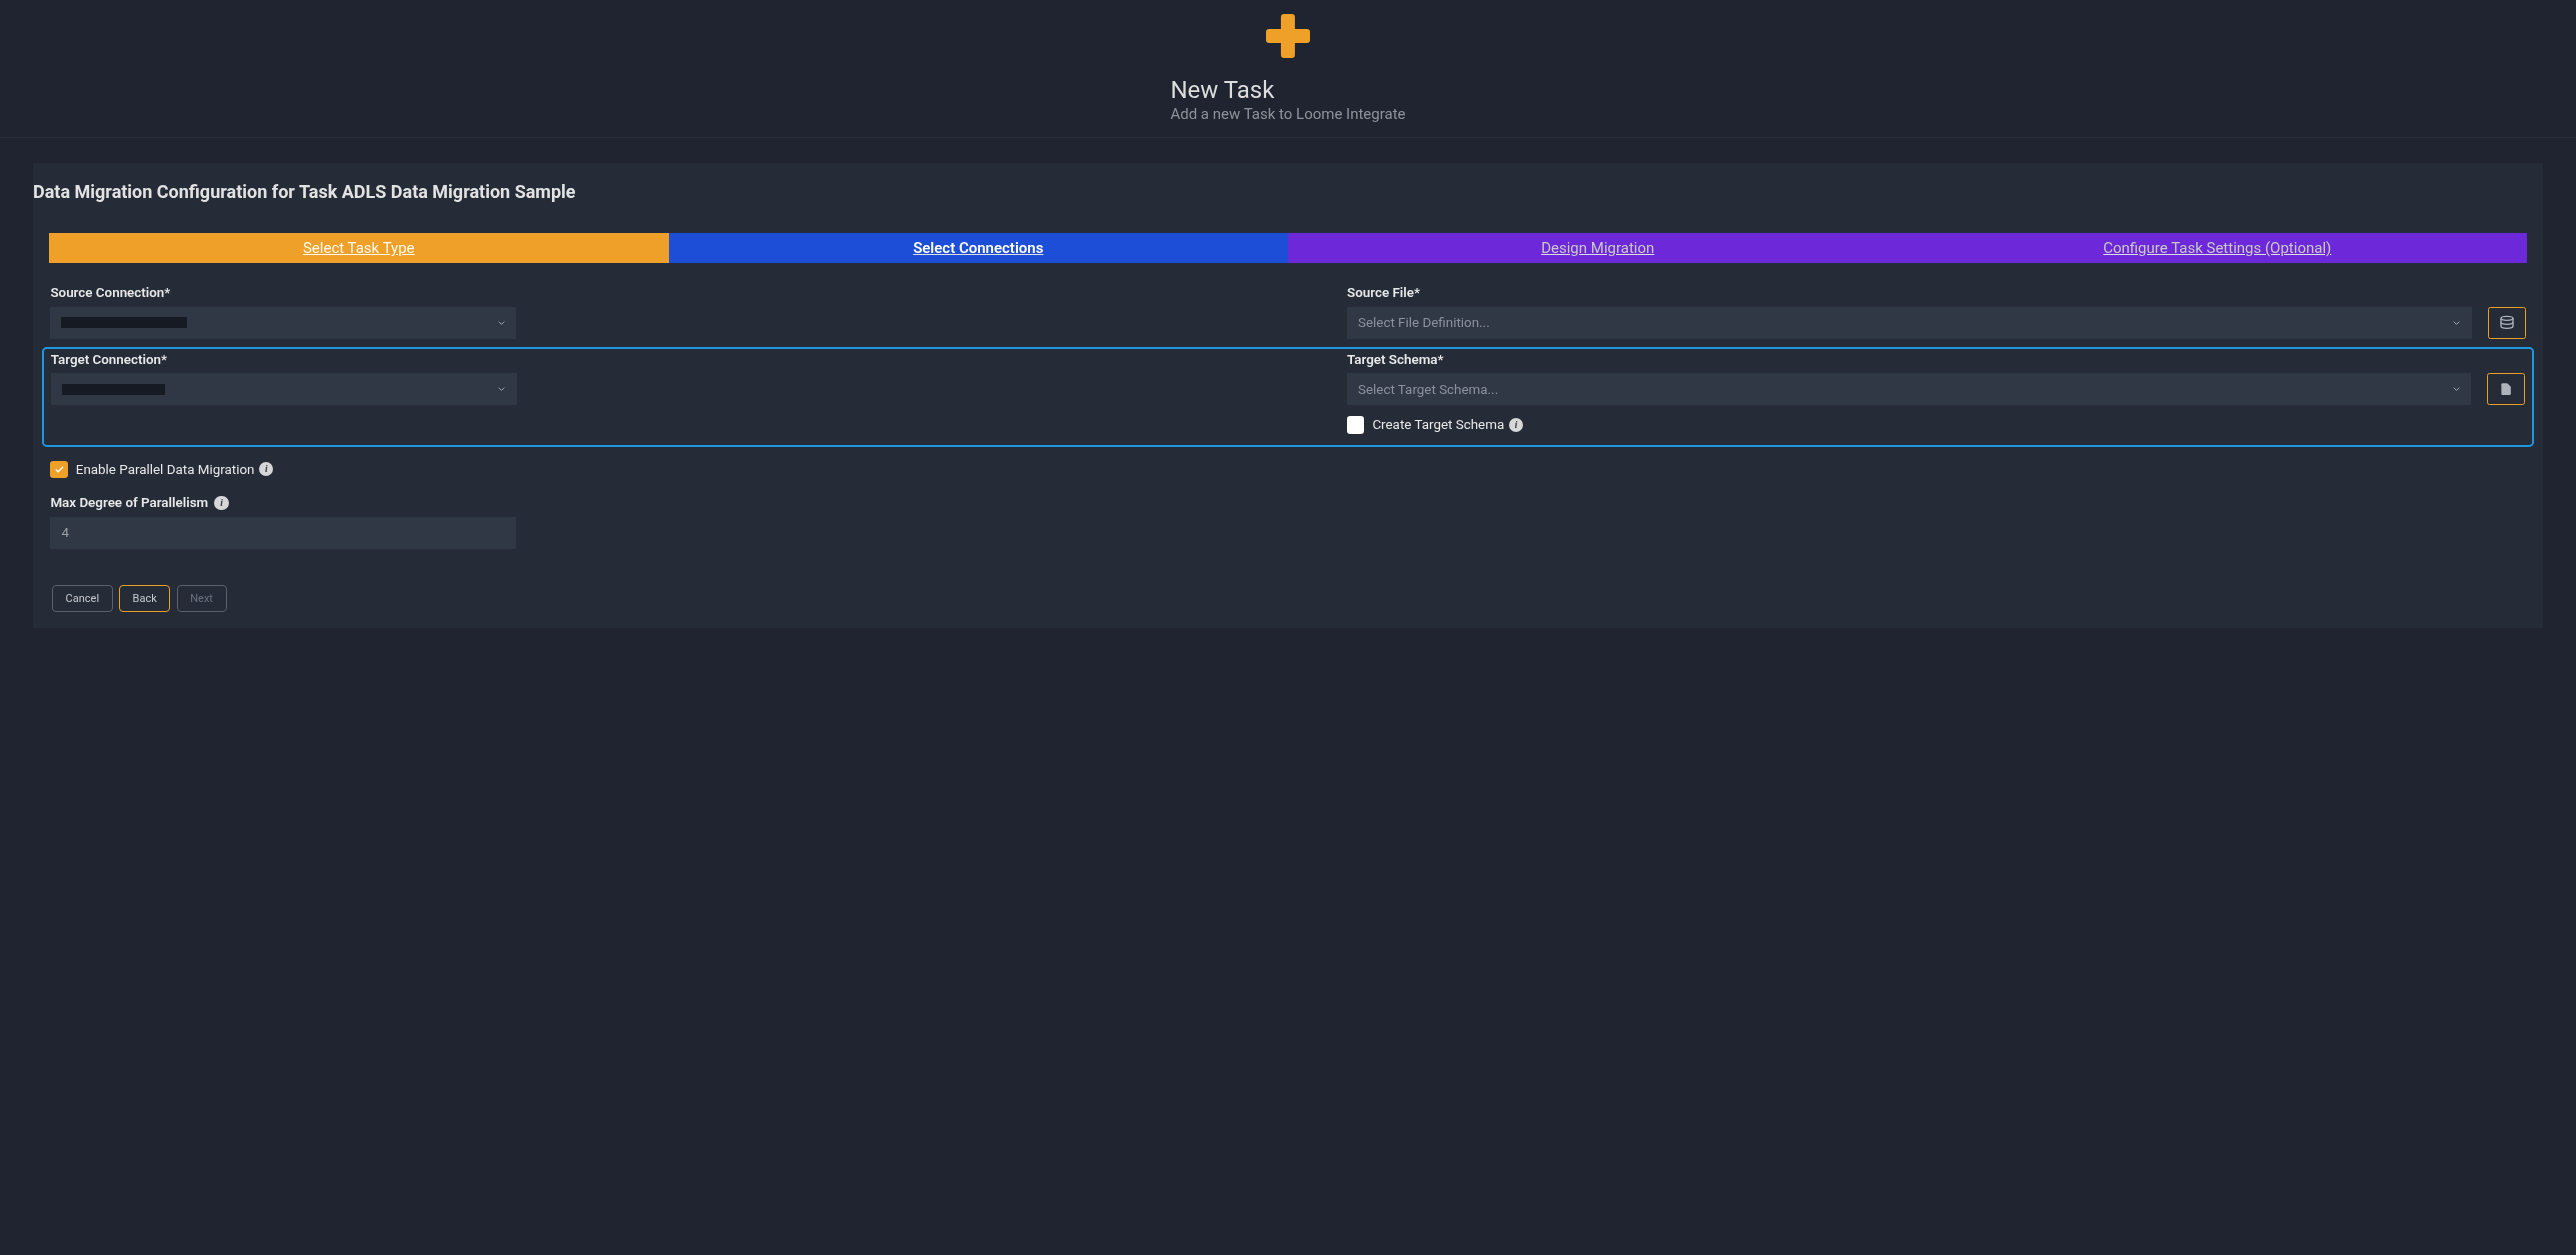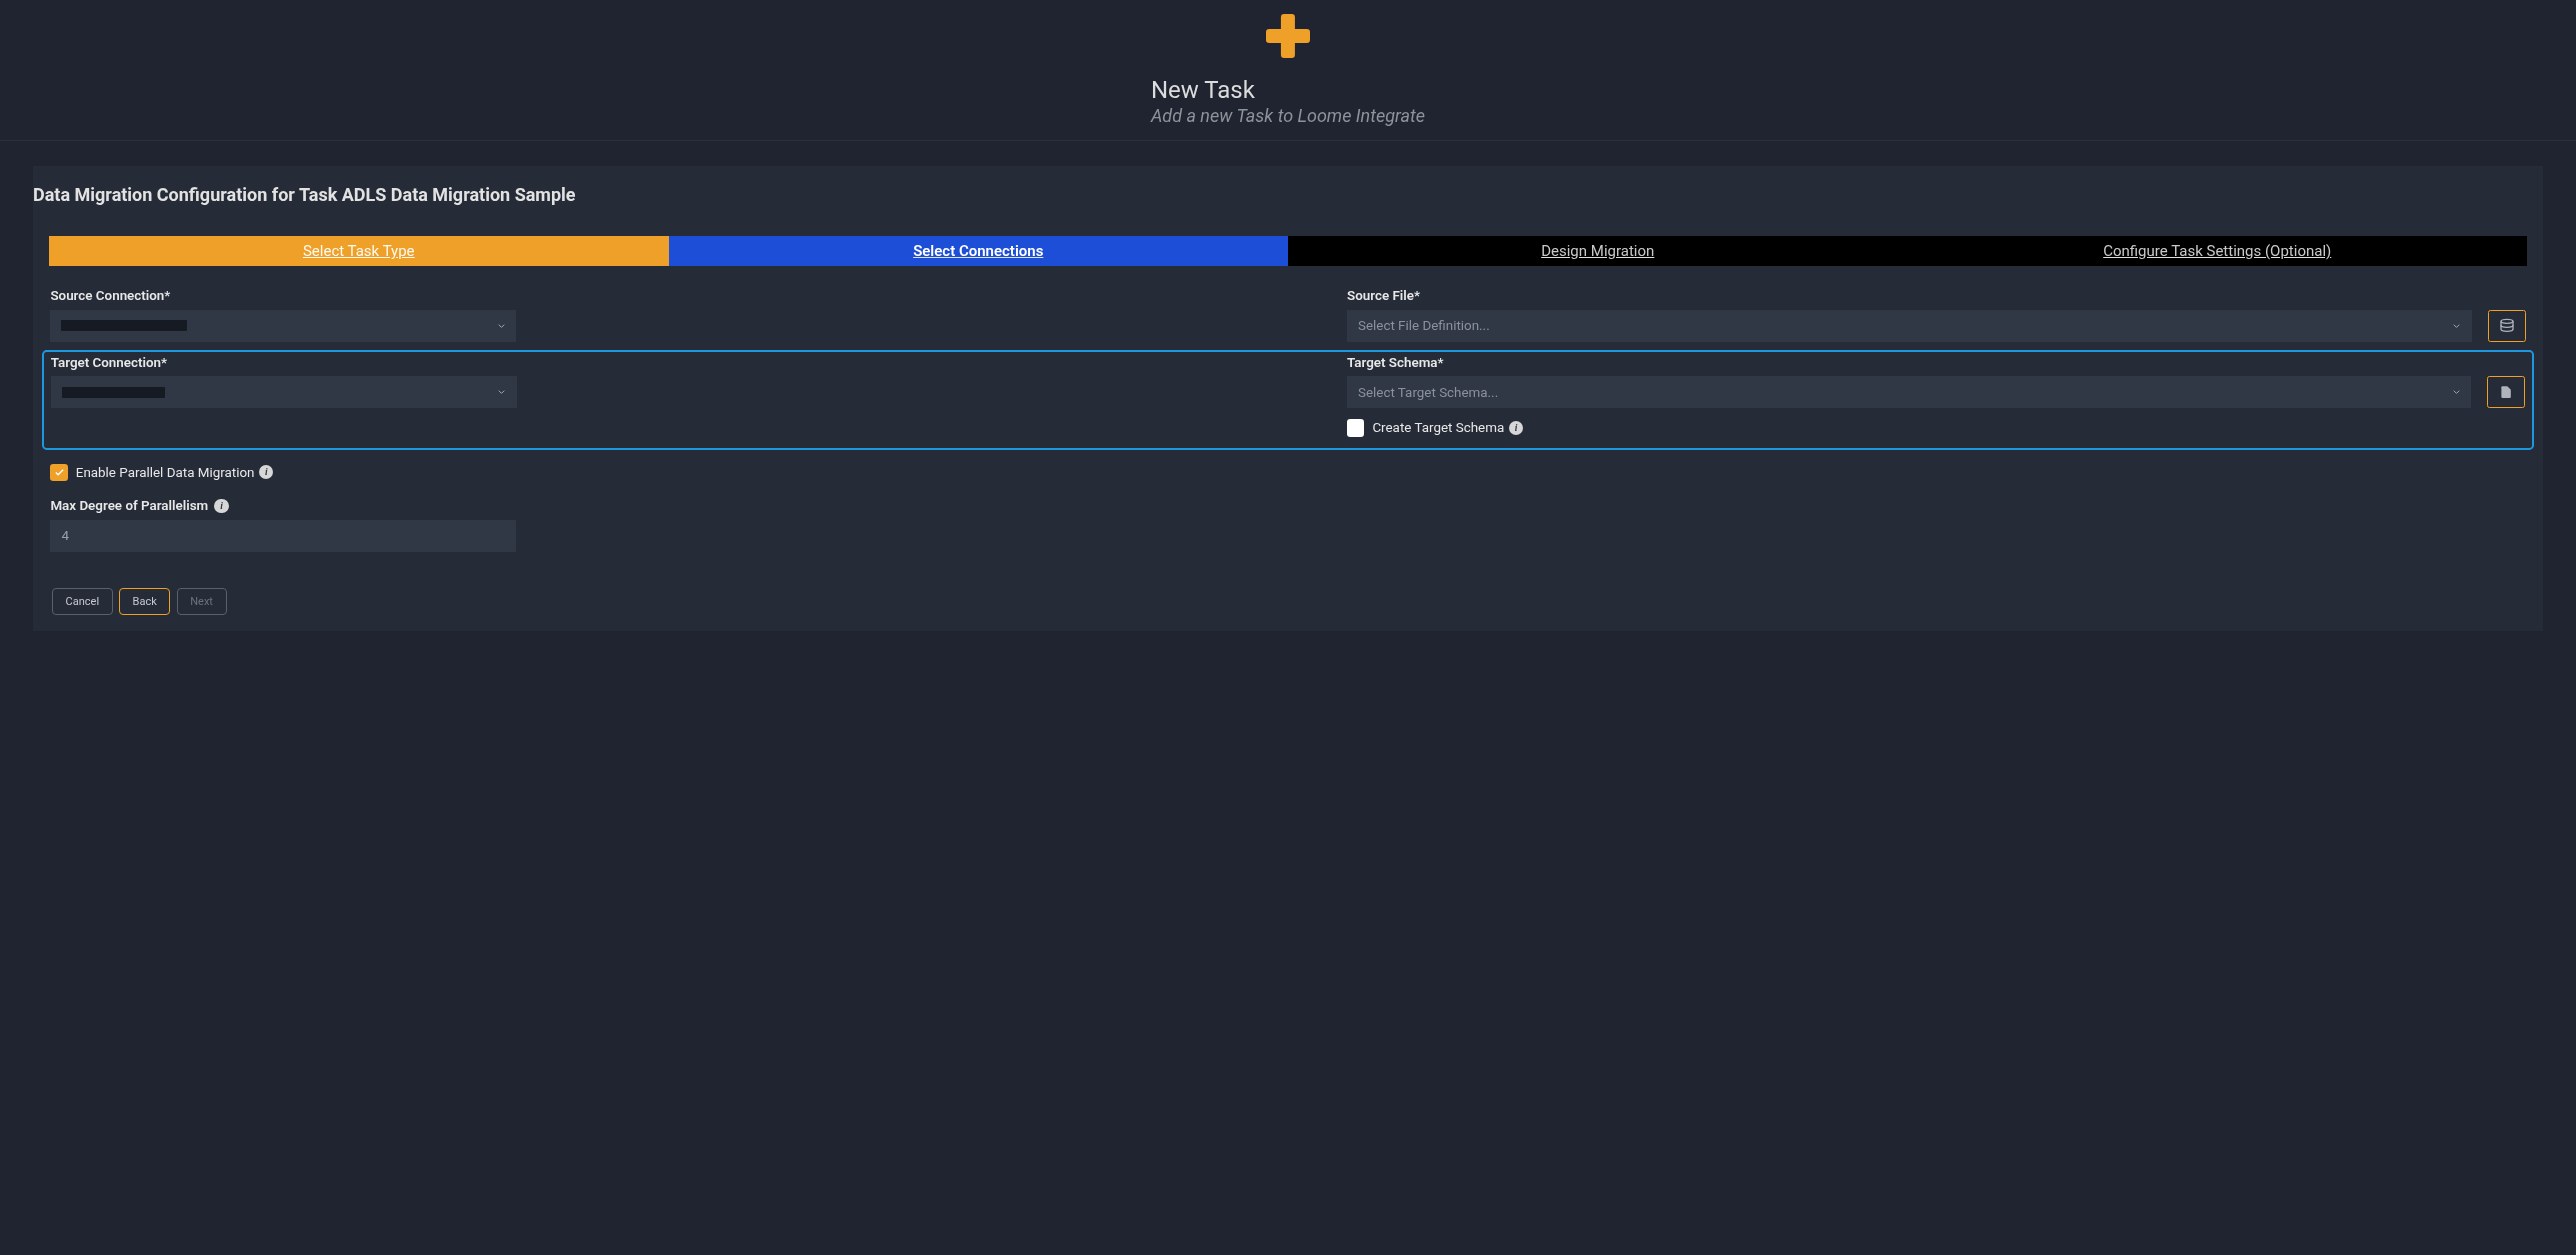--- a/index.html
+++ b/index.html
@@ -41,23 +41,22 @@
   .plus-icon::after {
     top: 50%; left: 0; width: 44px; height: 14.2px; transform: translateY(-50%);
   }
   .header-text h1 {
     font-size: 24px;
     font-weight: 400;
     color: #dcdcdc;
     margin-bottom: 1.6px;
   }
   .header-text p {
-    font-size: 18px;
+    font-size: 15px;
     color: #8e929b;
-    font-style: italic;
   }
   .panel {
     margin: 25px 33px;
     background: #252b37;
     padding: 17.4px 0 16px 0;
   }
   .panel-title {
     text-align: left;
     font-size: 18px;
     font-weight: 700;
@@ -69,21 +68,21 @@
     width: calc(100% - 32px);
     margin: 0 auto 22px auto;
     text-decoration: underline;
   }
   .tab {
     flex: 1;
     text-align: center;
     padding: 6.3px 0;
     font-size: 15px;
     color: #c9c9c9;
-    background: #000000;
+    background: #6d28d9;
     cursor: pointer;
   }
   .tab.completed {
     background: #eea028;
     color: #fff9ee;
   }
   .tab.completed .tab-label { text-decoration: underline; }
   .tab.active {
     background: #1d4ed8;
     color: #fff;

